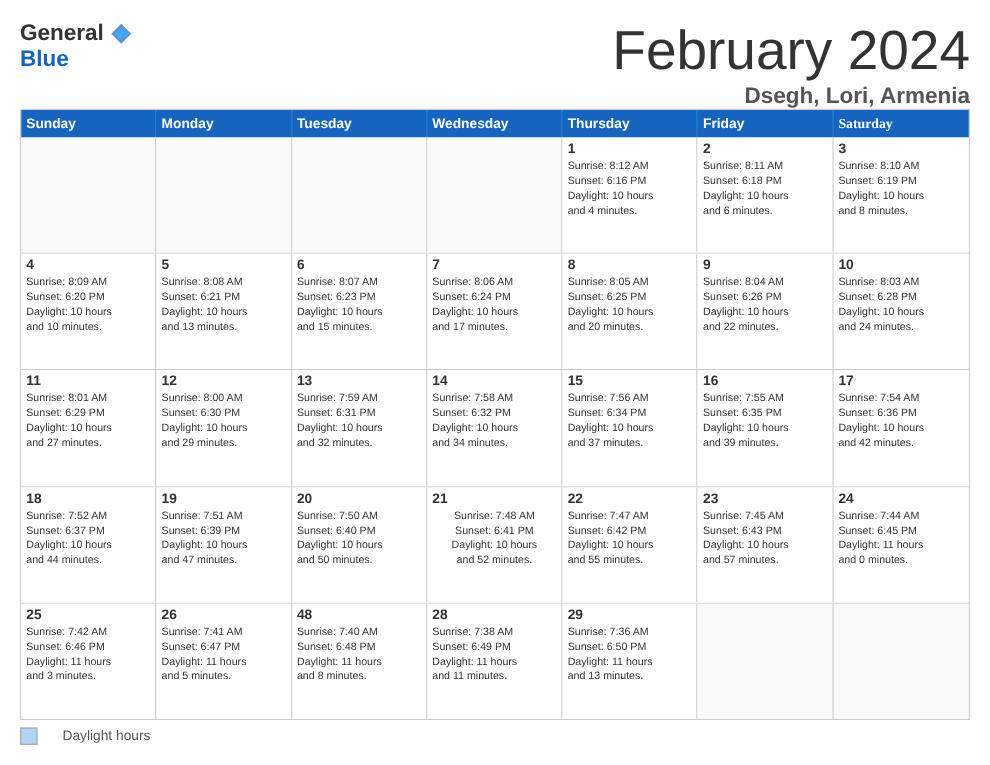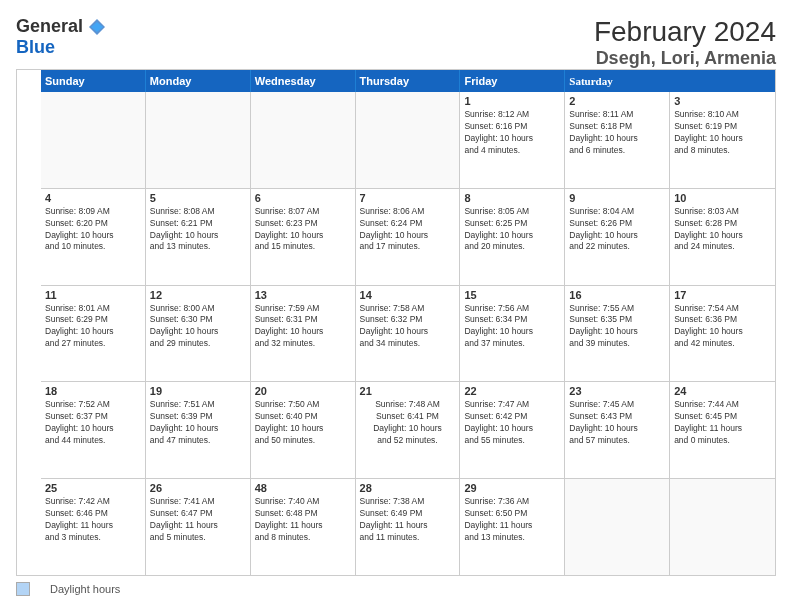--- a/index.html
+++ b/index.html
@@ -45,35 +45,34 @@
     }
     .logo-icon {
       width: 20px;
       height: 20px;
       margin-left: 2px;
     }
     .title-section {
       text-align: right;
     }
     .month-title {
-      font-size: 28px;
+      font-size: 44px;
       font-weight: 300;
       color: #333;
     }
     .subtitle {
       font-size: 18px;
       color: #555;
       font-weight: bold;
     }
     .calendar {
       flex: 1;
       display: flex;
       flex-direction: column;
       border: 1px solid #ccc;
-      padding-left: 24px;
     }
     .cal-header {
       display: grid;
       grid-template-columns: repeat(7, 1fr);
       background: #1565c0;
     }
     .cal-header-cell {
       color: #fff;
       font-size: 11px;
       font-weight: bold;
@@ -150,20 +149,21 @@
     <div class="title-section">
       <div class="month-title">February 2024</div>
       <div class="subtitle">Dsegh, Lori, Armenia</div>
     </div>
   </div>
 
   <div class="calendar">
     <div class="cal-header">
     <div class="cal-header-cell">Sunday</div>
         <div class="cal-header-cell">Monday</div>
+        <div class="cal-header-cell">Tuesday</div>
         <div class="cal-header-cell">Wednesday</div>
         <div class="cal-header-cell">Thursday</div>
         <div class="cal-header-cell">Friday</div>
         <div class="cal-header-cell">Saturday</div>
       </div>
     <div class="cal-body">
     <div class="cal-row">
           <div class="cal-cell empty"></div>
           <div class="cal-cell empty"></div>
           <div class="cal-cell empty"></div>

